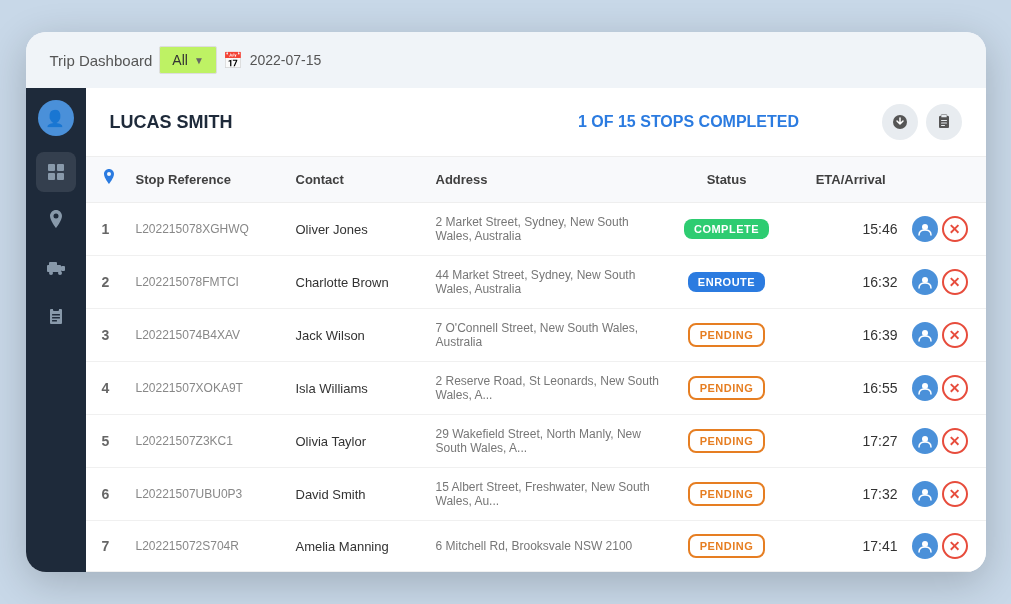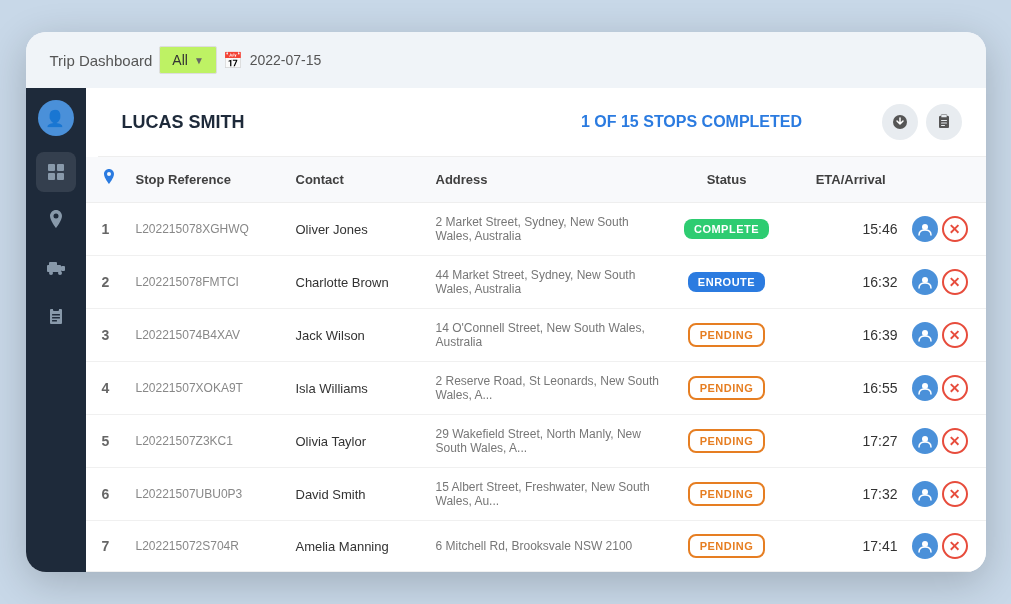--- a/index.html
+++ b/index.html
@@ -103,21 +103,20 @@
       flex: 1;
       background: white;
       display: flex;
       flex-direction: column;
     }
     .content-header {
       display: flex;
       align-items: center;
       padding: 16px 24px;
       border-bottom: 1px solid #eee;
-      margin-left: 12px;
     }
     .driver-name {
       font-size: 18px;
       font-weight: 700;
       color: #1e2a3a;
       flex: 1;
     }
     .stops-summary {
       font-size: 16px;
       font-weight: 600;
@@ -392,21 +391,21 @@
             </svg>
           </div>
           <div class="action-icon-close">✕</div>
         </div>
       </td>
     </tr>
               <tr>
       <td>3</td>
       <td class="stop-ref">L202215074B4XAV</td>
       <td class="contact-name">Jack Wilson</td>
-      <td class="address-text">14 O'Connell Street, New South Wales, Australia</td>
+      <td class="address-text">7 O'Connell Street, New South Wales, Australia</td>
       <td class="td-status">
         <span class="status-badge status-pending">PENDING</span>
       </td>
       <td class="td-eta">16:39</td>
       <td>
         <div class="row-actions">
           <div class="action-icon-user">
             <svg width="14" height="14" viewBox="0 0 14 14" fill="none">
               <circle cx="7" cy="5" r="3" fill="white"></circle>
               <path d="M1 13c0-3.314 2.686-5 6-5s6 1.686 6 5" stroke="white" stroke-width="1.5" stroke-linecap="round"></path>

